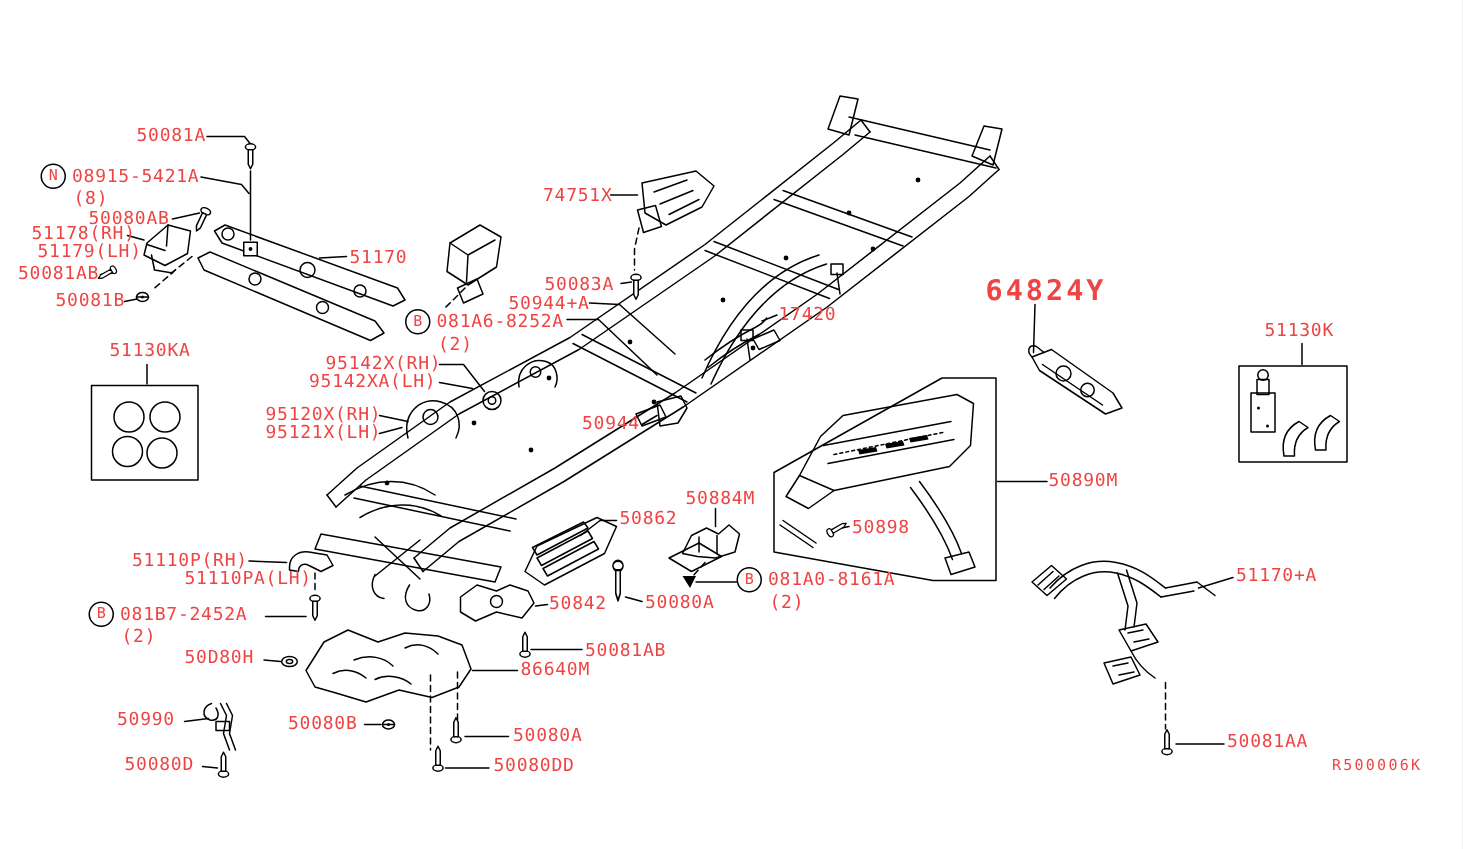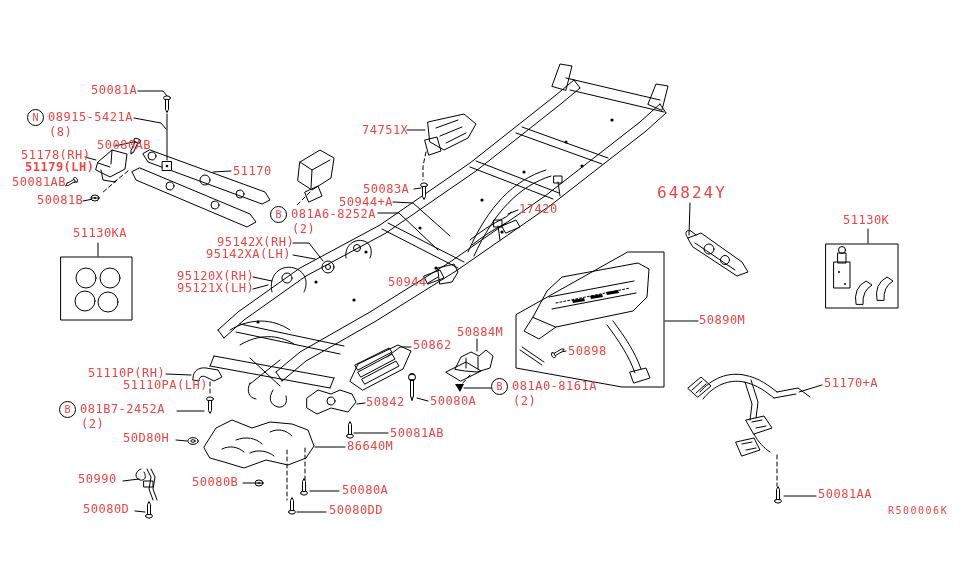--- a/index.html
+++ b/index.html
@@ -10,21 +10,21 @@
   }
   #art{position:absolute;left:0;top:0;}
   #labels-layer{position:absolute;left:0;top:0;width:975px;height:566px;}
   .label{position:absolute;font-size:12px;line-height:1.05;letter-spacing:0.5px;white-space:nowrap;}
   .label .row{display:flex;align-items:center;gap:4px;}
   .label .circ{
     flex:0 0 auto;width:15px;height:15px;border:1.3px solid #000;border-radius:50%;
     font-size:10px;line-height:15px;text-align:center;letter-spacing:0;
   }
   .label .sub{margin-left:22px;}
-  .label.lg{font-size:16px;letter-spacing:2px;}
+  .label.lg{font-size:19px;letter-spacing:2px;font-weight:bold;}
   #ref-code{
     position:absolute;left:888px;top:505px;font-size:10px;letter-spacing:1.5px;
     font-family:"DejaVu Sans Mono","Liberation Mono",monospace;
   }
 </style>
 </head>
 <body>
 
 <div id="stage">
 
@@ -296,31 +296,31 @@
           <span class="txt">50081A</span>
         </div>
       </div>
       <div class="label" style="left: 27px; top: 109px;">
         <div class="row">
           <span class="circ">N</span>
           <span class="txt">08915-5421A</span>
         </div>
         <div class="sub">(8)</div>
       </div>
-      <div class="label" style="left: 59px; top: 139px; margin-left: 38px;">
+      <div class="label" style="left: 59px; top: 139px;">
         <div class="row">
           <span class="txt">50080AB</span>
         </div>
       </div>
       <div class="label" style="left: 21px; top: 149px;">
         <div class="row">
           <span class="txt">51178(RH)</span>
         </div>
       </div>
-      <div class="label" style="left: 25px; top: 161px; font-weight: bold;">
+      <div class="label" style="left: 25px; top: 161px;">
         <div class="row">
           <span class="txt">51179(LH)</span>
         </div>
       </div>
       <div class="label" style="left: 12px; top: 176px;">
         <div class="row">
           <span class="txt">50081AB</span>
         </div>
       </div>
       <div class="label" style="left: 37px; top: 194px;">

